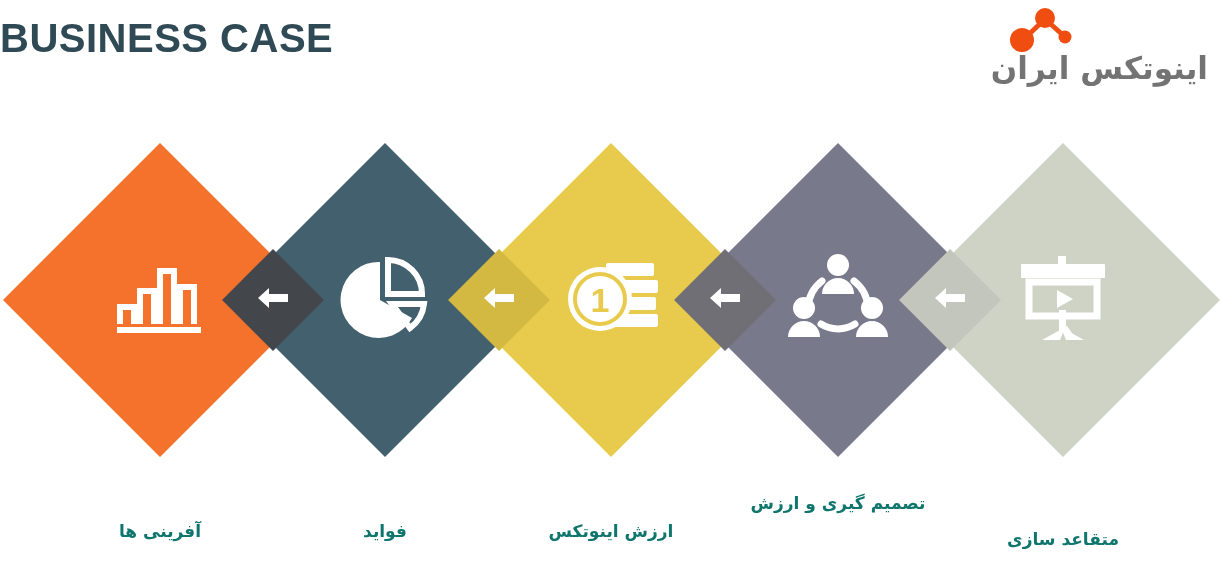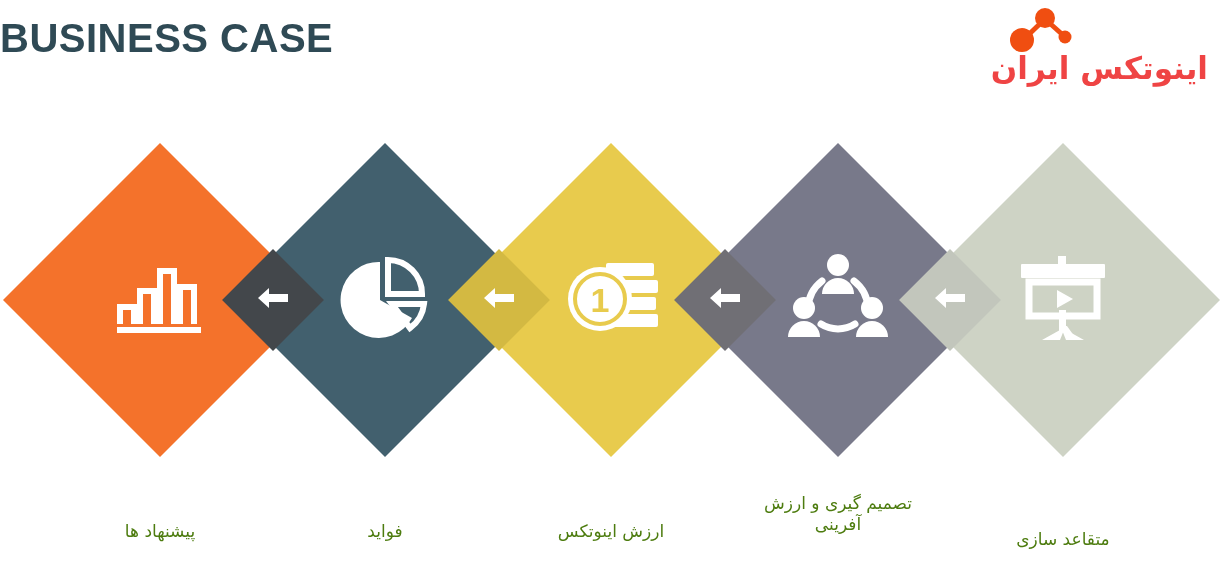--- a/index.html
+++ b/index.html
@@ -103,43 +103,43 @@
   }
 
   
   .label {
     position: absolute;
     width: 230px;
     text-align: center;
     direction: rtl;
     font-family: "DejaVu Sans", sans-serif;
     font-size: 17px;
-    font-weight: normal;
-    color: #4d7c0f;
+    font-weight: bold;
+    color: #0f766e;
     line-height: 1.22;
   }
   .label.two-line { top: 493px; }
   .label.one-line { top: 521px; }
 </style>
 </head>
 <body>
 
 <div class="page-title" style="color: rgb(47, 74, 85);">BUSINESS CASE</div>
 
 <div class="logo">
   <div class="logo-mark">
     <svg width="76" height="46" viewBox="0 0 76 46">
       <line x1="20" y1="33" x2="41" y2="13" stroke="#f04e11" stroke-width="5"></line>
       <line x1="41" y1="13" x2="60" y2="30" stroke="#f04e11" stroke-width="5"></line>
       <circle cx="18" cy="34" r="12" fill="#f04e11"></circle>
       <circle cx="41" cy="12" r="10" fill="#f04e11"></circle>
       <circle cx="61" cy="31" r="6.5" fill="#f04e11"></circle>
     </svg>
   </div>
-  <div class="logo-text" style="color: #ef4444;">اینوتکس ایران</div>
+  <div class="logo-text" style="color: #737373;">اینوتکس ایران</div>
 </div>
 
 <div class="flow">
 
   <div class="diamond" style="left: 49px; background: rgb(244, 114, 43);">
     <div class="icon-holder">
       <svg width="92" height="78" viewBox="0 0 92 78">
         <g fill="none" stroke="#ffffff" stroke-width="6">
           <path d="M6 63 V46 H20 V63"></path>
           <path d="M26 63 V30 H40 V63"></path>
@@ -238,27 +238,26 @@
   <div class="connector" style="left: 914px; background: rgb(194, 198, 188);">
     <span class="arrow">
       <svg width="34" height="26" viewBox="0 0 34 26">
         <path d="M2 13 L13 3 L13 9 L32 9 L32 17 L13 17 L13 23 Z" fill="#ffffff"></path>
       </svg>
     </span>
   </div>
 </div>
 
 <div class="label one-line" style="left:45px;">
-  <div>پیشنهاد ها</div>
+  <div>آفرینی ها</div>
 </div>
 <div class="label one-line" style="left:270px;">
   <div>فواید</div>
 </div>
 <div class="label one-line" style="left:496px;">
   <div>ارزش اینوتکس</div>
 </div>
 <div class="label two-line" style="left:723px;">
   <div>تصمیم گیری و ارزش</div>
-  <div>آفرینی</div>
 </div>
 <div class="label one-line" style="left:948px;margin-top:8px;">
   <div>متقاعد سازی</div>
 </div>
 
 </body></html>

